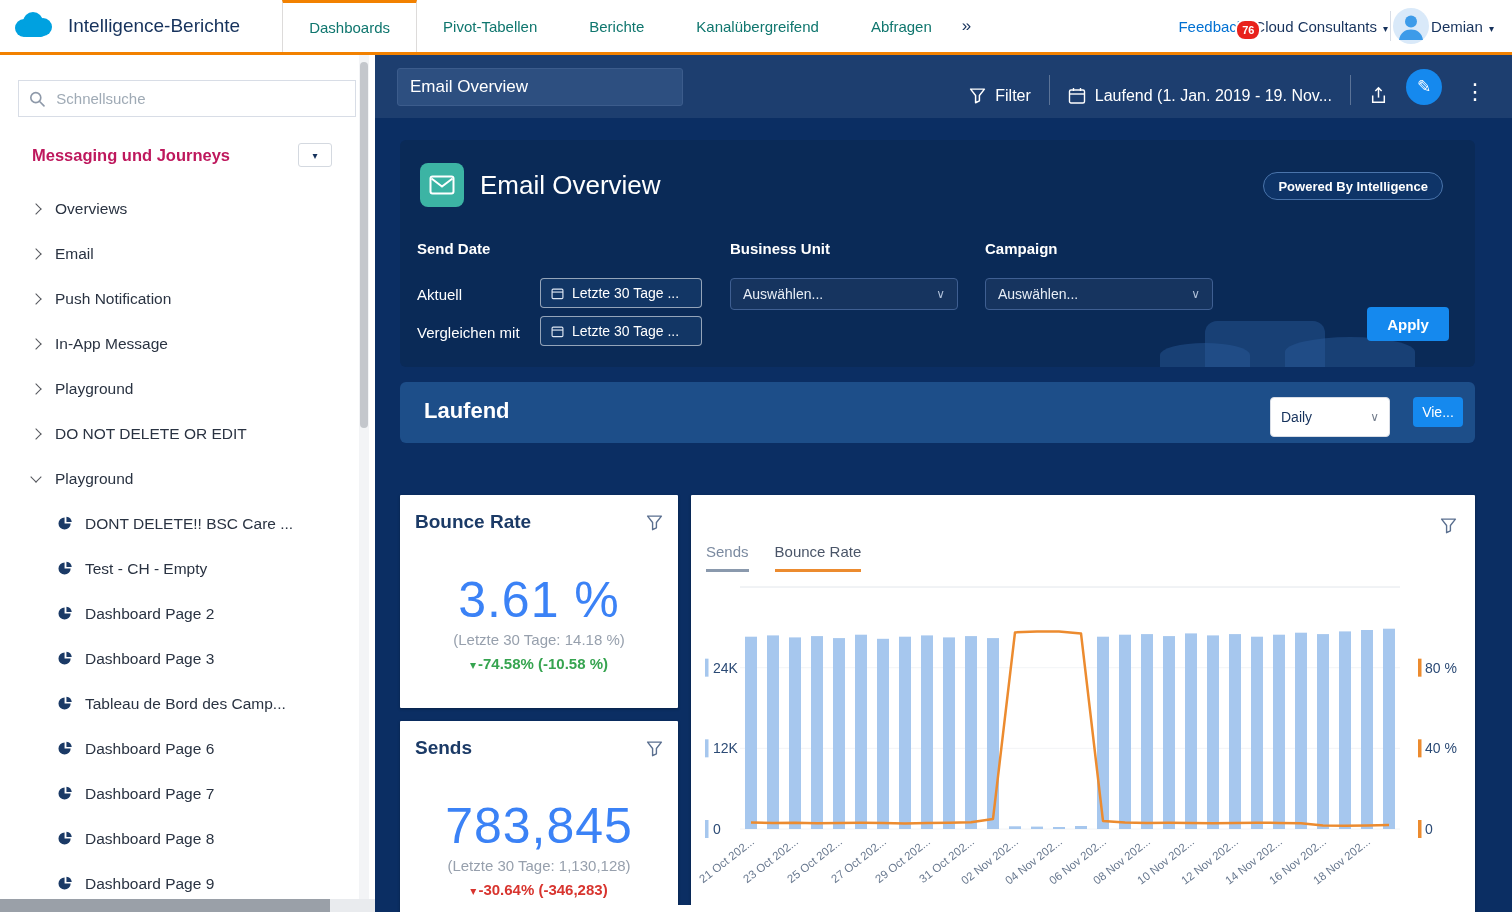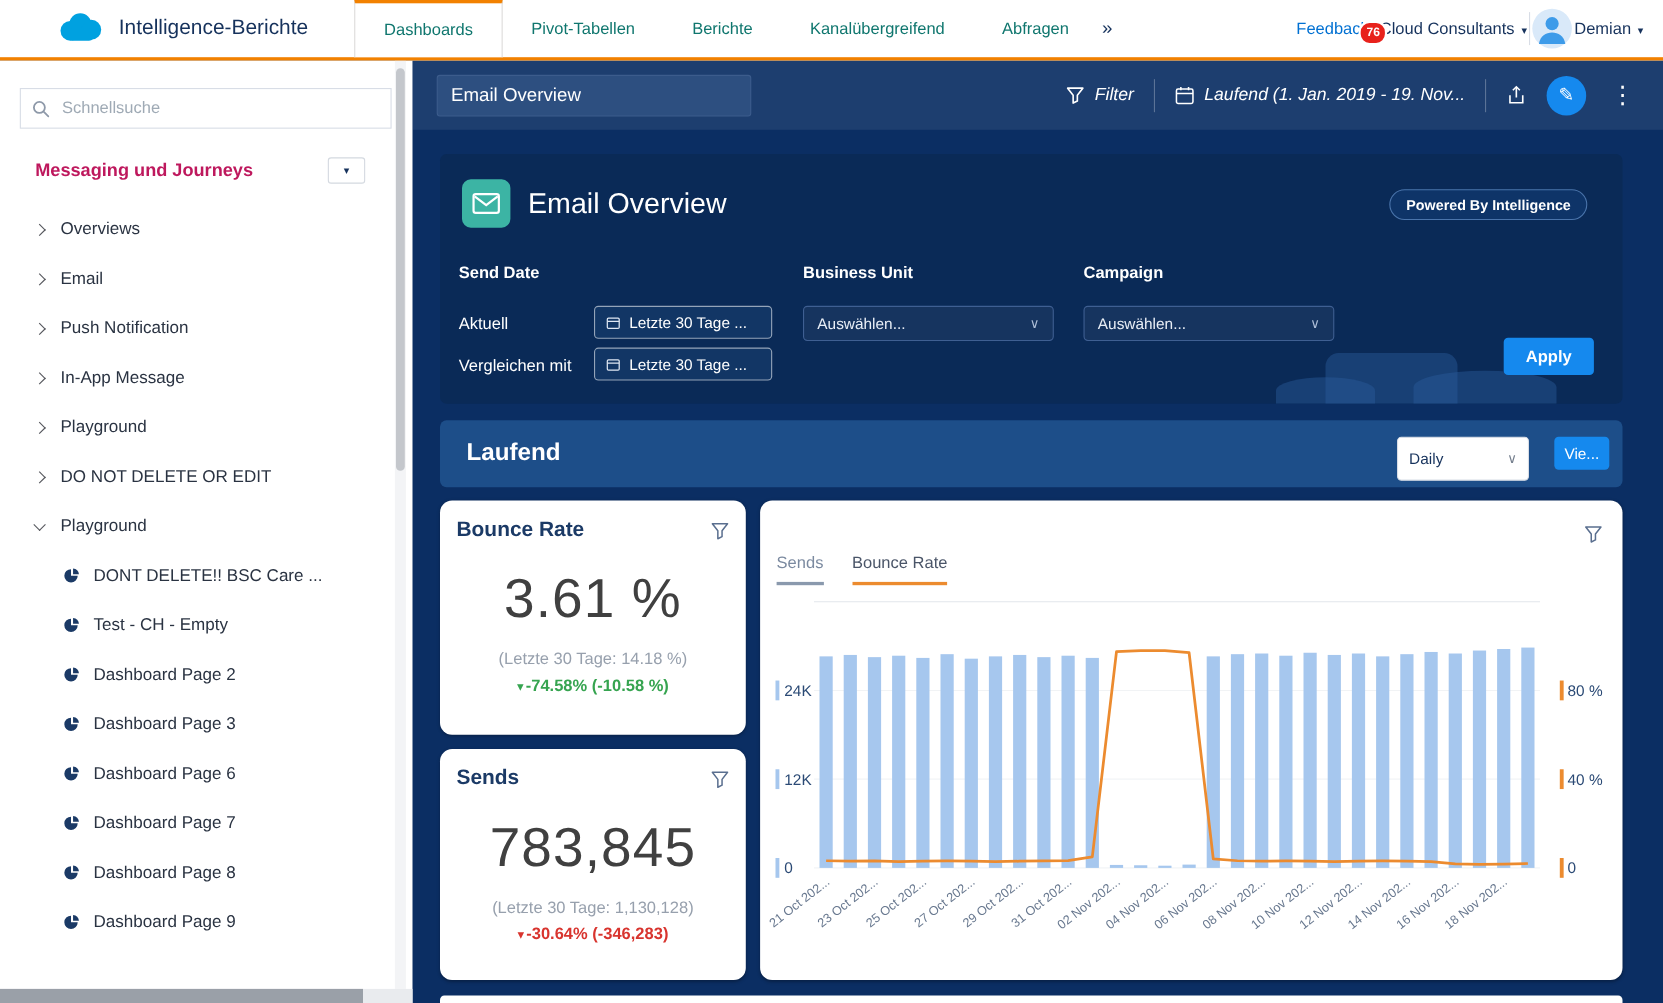--- a/index.html
+++ b/index.html
@@ -1,21 +1,21 @@
 <!DOCTYPE html>
 <html><head>
 <meta charset="utf-8">
 <style>
   html,body{margin:0;padding:0;background:#fff;}
   #app{position:relative;width:1512px;height:912px;overflow:hidden;background:#0b2e63;
        font-family:"Liberation Sans","DejaVu Sans",sans-serif;-webkit-font-smoothing:antialiased;}
 
   
   .topnav{position:absolute;top:0;left:0;right:0;height:52px;background:#fff;
-          border-bottom:3px solid #f28100;display:flex;align-items:center;z-index:6;padding-left:40px;}
+          border-bottom:3px solid #f28100;display:flex;align-items:center;z-index:6;}
   .logo{margin-left:10px;display:flex;align-items:center;}
   .app-title{font-size:19px;color:#16325c;margin-left:12px;white-space:nowrap;}
   .tabs{display:flex;height:52px;margin-left:42px;}
   .tab{display:flex;align-items:center;padding:0 26px;font-size:15px;color:#0f766e;cursor:pointer;box-sizing:border-box;}
   .tab.active{border-top:3px solid #f28100;border-left:1px solid #dddbda;border-right:1px solid #dddbda;background:#fff;}
   .more-tabs{font-size:17px;color:#16325c;margin-left:4px;cursor:pointer;}
   .nav-right{margin-left:auto;display:flex;align-items:center;gap:2px;padding-right:18px;}
   .feedback{color:#0070d2;font-size:15px;cursor:pointer;}
   .astro-wrap{position:relative;margin-left:6px;}
   .astro{width:40px;height:40px;border-radius:50%;
@@ -50,21 +50,21 @@
   .sb-vtrack{position:absolute;top:0;right:6px;width:10px;bottom:13px;background:#f3f4f6;}
   .sb-vthumb{position:absolute;top:7px;left:1px;width:8px;height:366px;background:#c4c7cc;border-radius:4px;}
   .sb-hscroll{position:absolute;bottom:0;left:0;width:375px;height:13px;background:#e9ebee;}
   .sb-hthumb{width:330px;height:100%;background:#9aa0a8;}
 
   
   .main{position:absolute;left:375px;top:55px;right:0;bottom:0;background:#0b2e63;overflow:hidden;}
   .toolbar{position:absolute;top:0;left:0;right:0;height:63px;background:#1d3e6f;display:flex;align-items:center;padding:0 22px;box-sizing:border-box;}
   .title-field{width:260px;height:36px;background:#2d4f80;border:1px solid #3c5c8c;border-radius:3px;color:#fff;font-size:17px;
                display:flex;align-items:center;padding:0 12px;cursor:text;}
-  .toolbar-right{margin-left:auto;display:flex;align-items:center;gap:18px;font-style:italic;}
+  .toolbar-right{margin-left:auto;display:flex;align-items:flex-end;gap:18px;}
   .tb-group{display:flex;align-items:center;gap:9px;color:#fff;font-size:16px;cursor:pointer;white-space:nowrap;}
   .tb-divider{width:1px;height:30px;background:rgba(255,255,255,0.28);}
   .edit-btn{width:36px;height:36px;border-radius:50%;background:#1589ee;display:flex;align-items:center;justify-content:center;
             color:#fff;font-size:17px;cursor:pointer;}
   .dots{color:#fff;font-size:22px;cursor:pointer;padding:0 4px;}
 
   .content{position:absolute;top:63px;left:25px;width:1075px;bottom:0;}
 
   
   .overview-card{position:absolute;top:22px;left:0;width:1075px;height:227px;background:#0a2a57;border-radius:6px;
@@ -92,26 +92,26 @@
   
   .delivery{position:absolute;top:264px;left:0;width:1075px;height:61px;background:#1d4e89;border-radius:6px;box-sizing:border-box;}
   .delivery-title{position:absolute;left:24px;top:16px;color:#fff;font-size:22px;font-weight:bold;}
   .daily-select{position:absolute;right:85px;top:15px;width:120px;height:40px;background:#fff;border:1px solid #d8dde6;border-radius:4px;
                 box-sizing:border-box;display:flex;align-items:center;justify-content:space-between;padding:0 10px;
                 font-size:14px;color:#16325c;cursor:pointer;}
   .view-btn{position:absolute;right:12px;top:15px;width:50px;height:30px;background:#1589ee;border:none;border-radius:4px;
             color:#fff;font-size:14px;cursor:pointer;font-family:inherit;}
 
   
-  .card{position:absolute;background:#fff;border-radius:11px;box-shadow:0 1px 3px rgba(0,0,0,.3);box-sizing:border-box;}
+  .card{position:absolute;background:#fff;border-radius:1px;box-shadow:0 1px 3px rgba(0,0,0,.3);box-sizing:border-box;margin-top:40px;}
   .kpi-bounce{top:337px;left:0;width:278px;height:213px;}
   .kpi-sends{top:563px;left:0;width:278px;height:210px;}
   .kpi-head{position:absolute;top:16px;left:15px;right:15px;display:flex;justify-content:space-between;align-items:center;}
   .kpi-title{font-size:19px;font-weight:bold;color:#1b3a66;}
-  .kpi-value{position:absolute;top:60px;left:0;right:0;text-align:center;font-size:50px;color:#404040;letter-spacing:1px;}
+  .kpi-value{position:absolute;top:76px;left:0;right:0;text-align:center;font-size:50px;color:#3b82f6;letter-spacing:1px;}
   .kpi-note{position:absolute;top:136px;left:0;right:0;text-align:center;font-size:15px;color:#97a0ad;}
   .kpi-delta{position:absolute;top:160px;left:0;right:0;text-align:center;font-size:15px;font-weight:bold;}
   .kpi-delta.good{color:#36a450;}
   .kpi-delta.bad{color:#d8342e;}
   .kpi-delta .arrow{font-size:12px;margin-right:2px;}
 
   
   .chart-card{top:337px;left:291px;width:784px;height:436px;}
   .legend{position:absolute;top:48px;left:15px;display:flex;gap:26px;}
   .legend-tab{font-size:15px;padding-bottom:9px;cursor:pointer;}
@@ -244,20 +244,29 @@
           <span class="tree-label">Dashboard Page 2</span>
         </div>
       <div class="page-row">
           <span class="pie-icon">
             <svg viewBox="0 0 16 16" width="15" height="15">
               <path d="M7 8V1.5A6.5 6.5 0 1 0 13.5 8z" fill="#1b3a66"></path>
               <path d="M9 6.5V.8A6.5 6.5 0 0 1 14.7 6.5z" fill="#1b3a66"></path>
             </svg>
           </span>
           <span class="tree-label">Dashboard Page 3</span>
+        </div>
+      <div class="page-row">
+          <span class="pie-icon">
+            <svg viewBox="0 0 16 16" width="15" height="15">
+              <path d="M7 8V1.5A6.5 6.5 0 1 0 13.5 8z" fill="#1b3a66"></path>
+              <path d="M9 6.5V.8A6.5 6.5 0 0 1 14.7 6.5z" fill="#1b3a66"></path>
+            </svg>
+          </span>
+          <span class="tree-label">Tableau de Bord des Camp...</span>
         </div>
       <div class="page-row">
           <span class="pie-icon">
             <svg viewBox="0 0 16 16" width="15" height="15">
               <path d="M7 8V1.5A6.5 6.5 0 1 0 13.5 8z" fill="#1b3a66"></path>
               <path d="M9 6.5V.8A6.5 6.5 0 0 1 14.7 6.5z" fill="#1b3a66"></path>
             </svg>
           </span>
           <span class="tree-label">Dashboard Page 6</span>
         </div>

